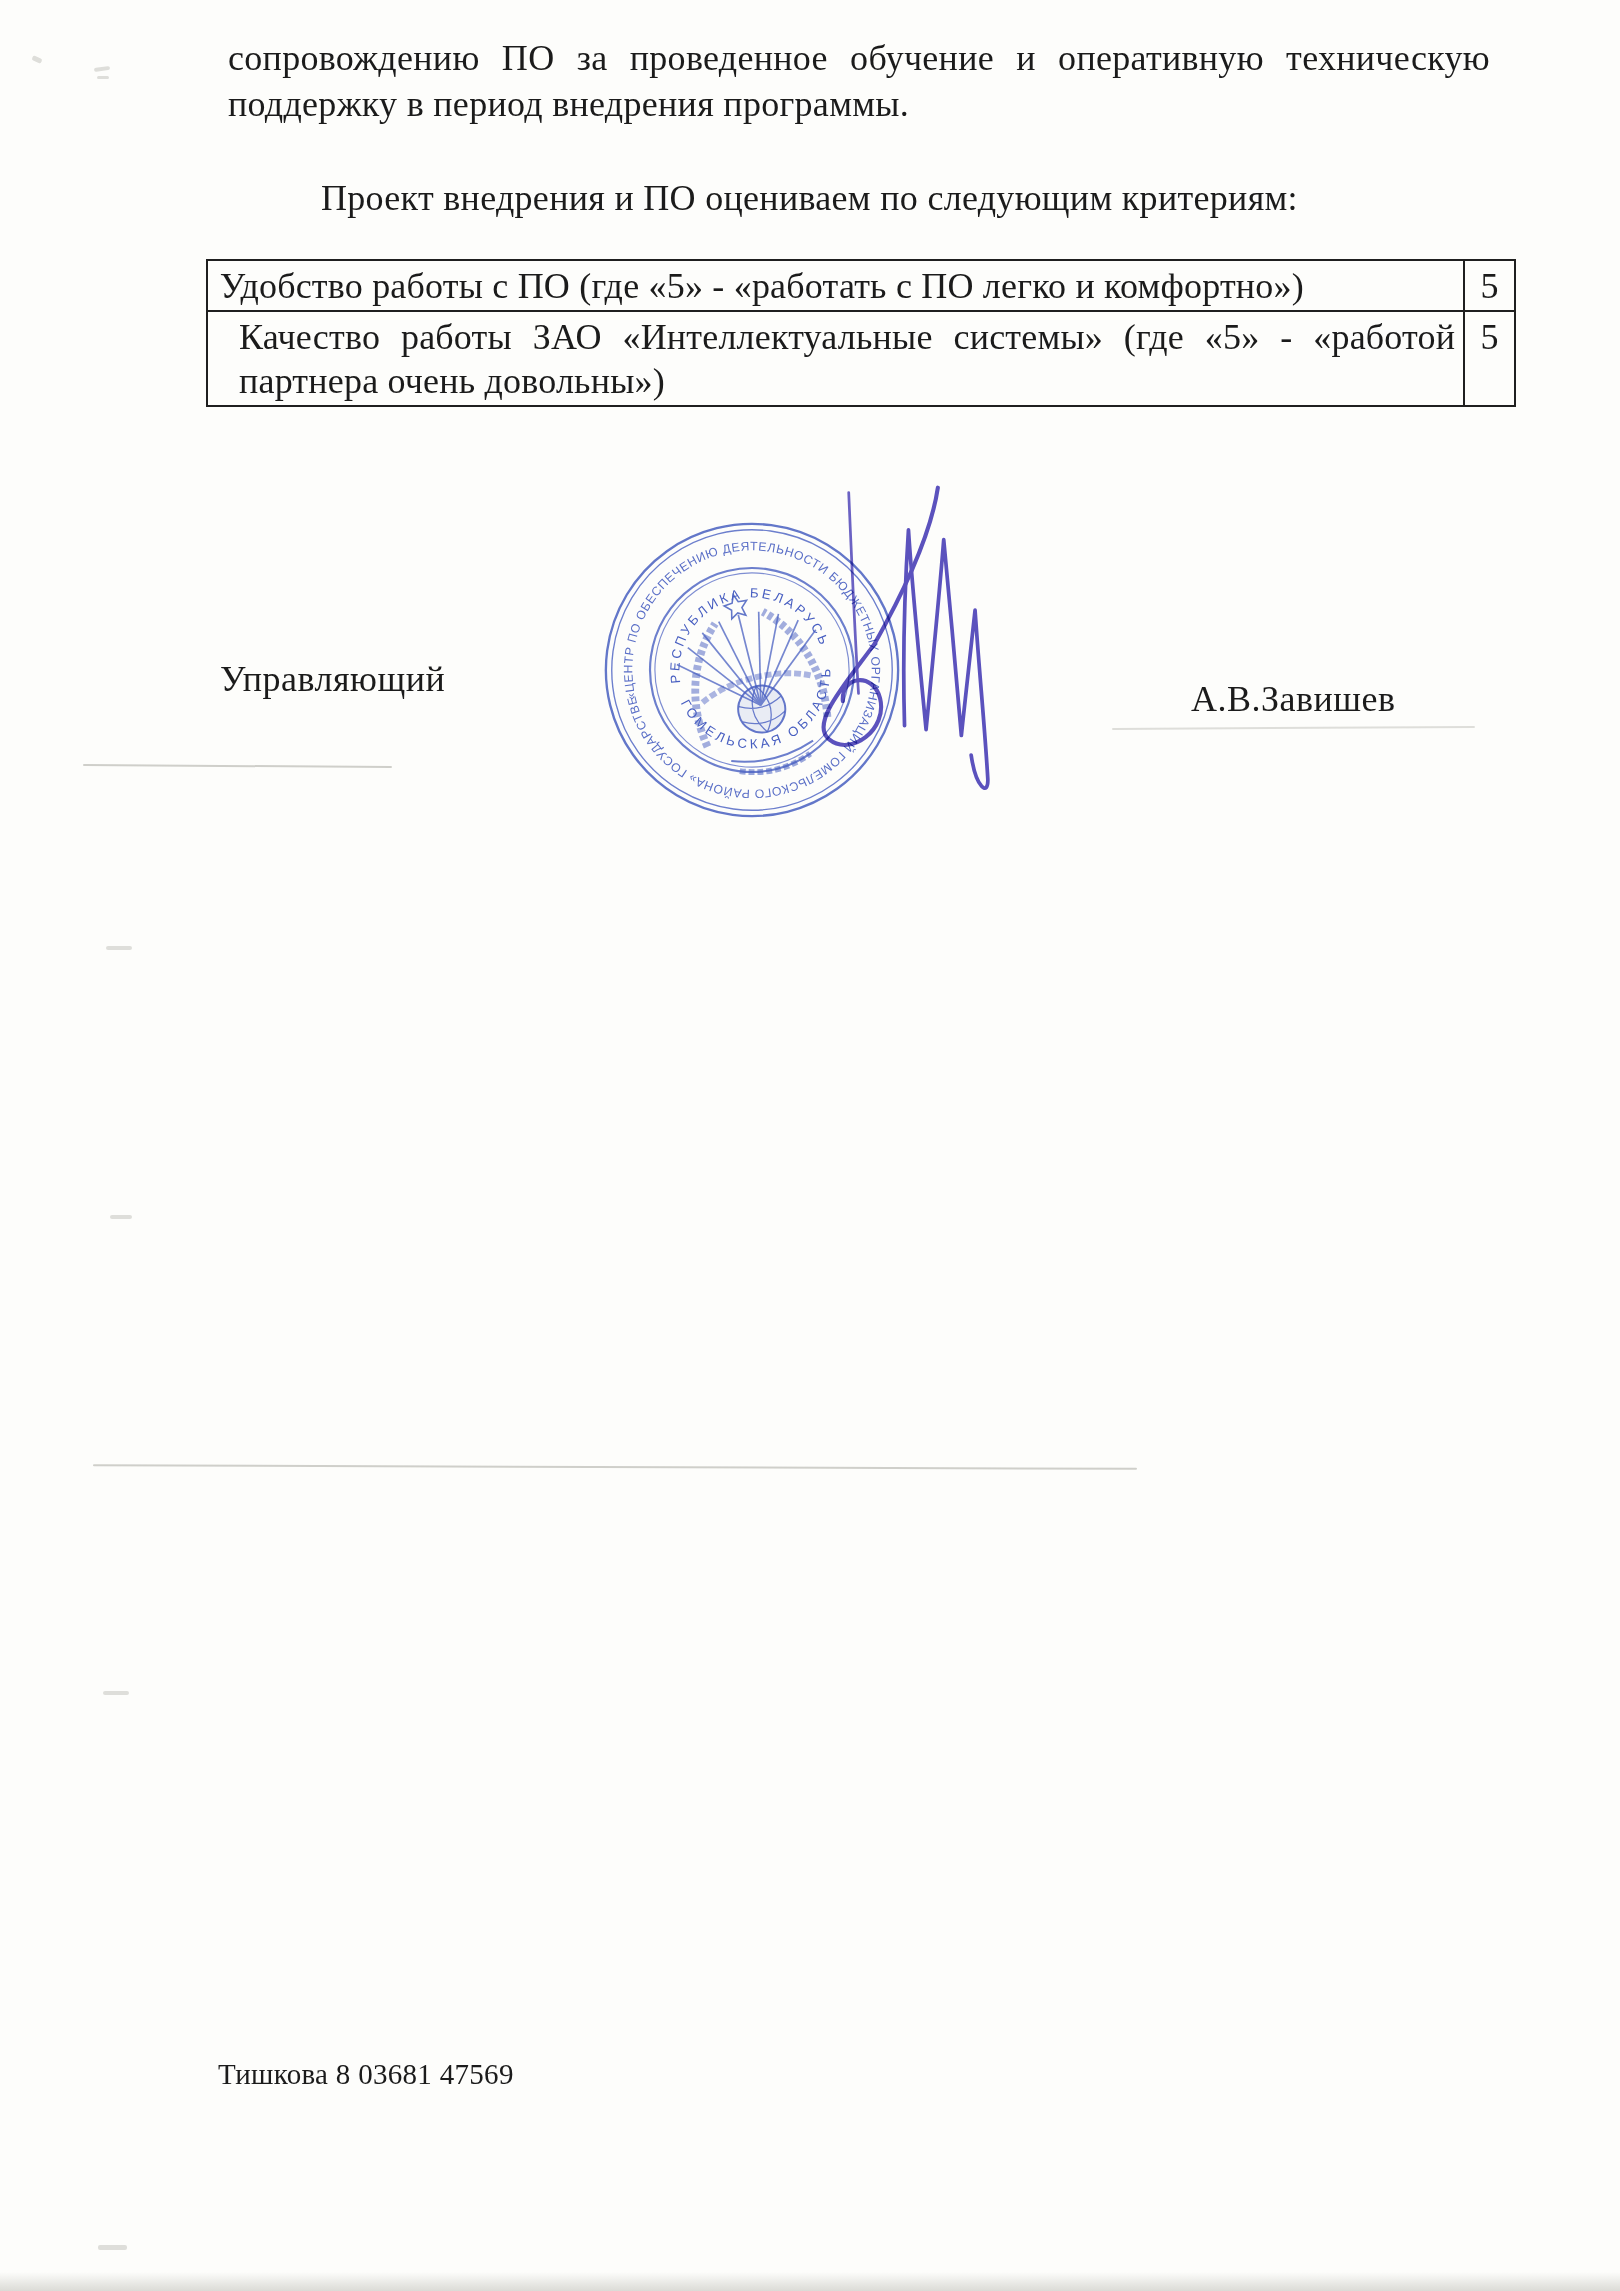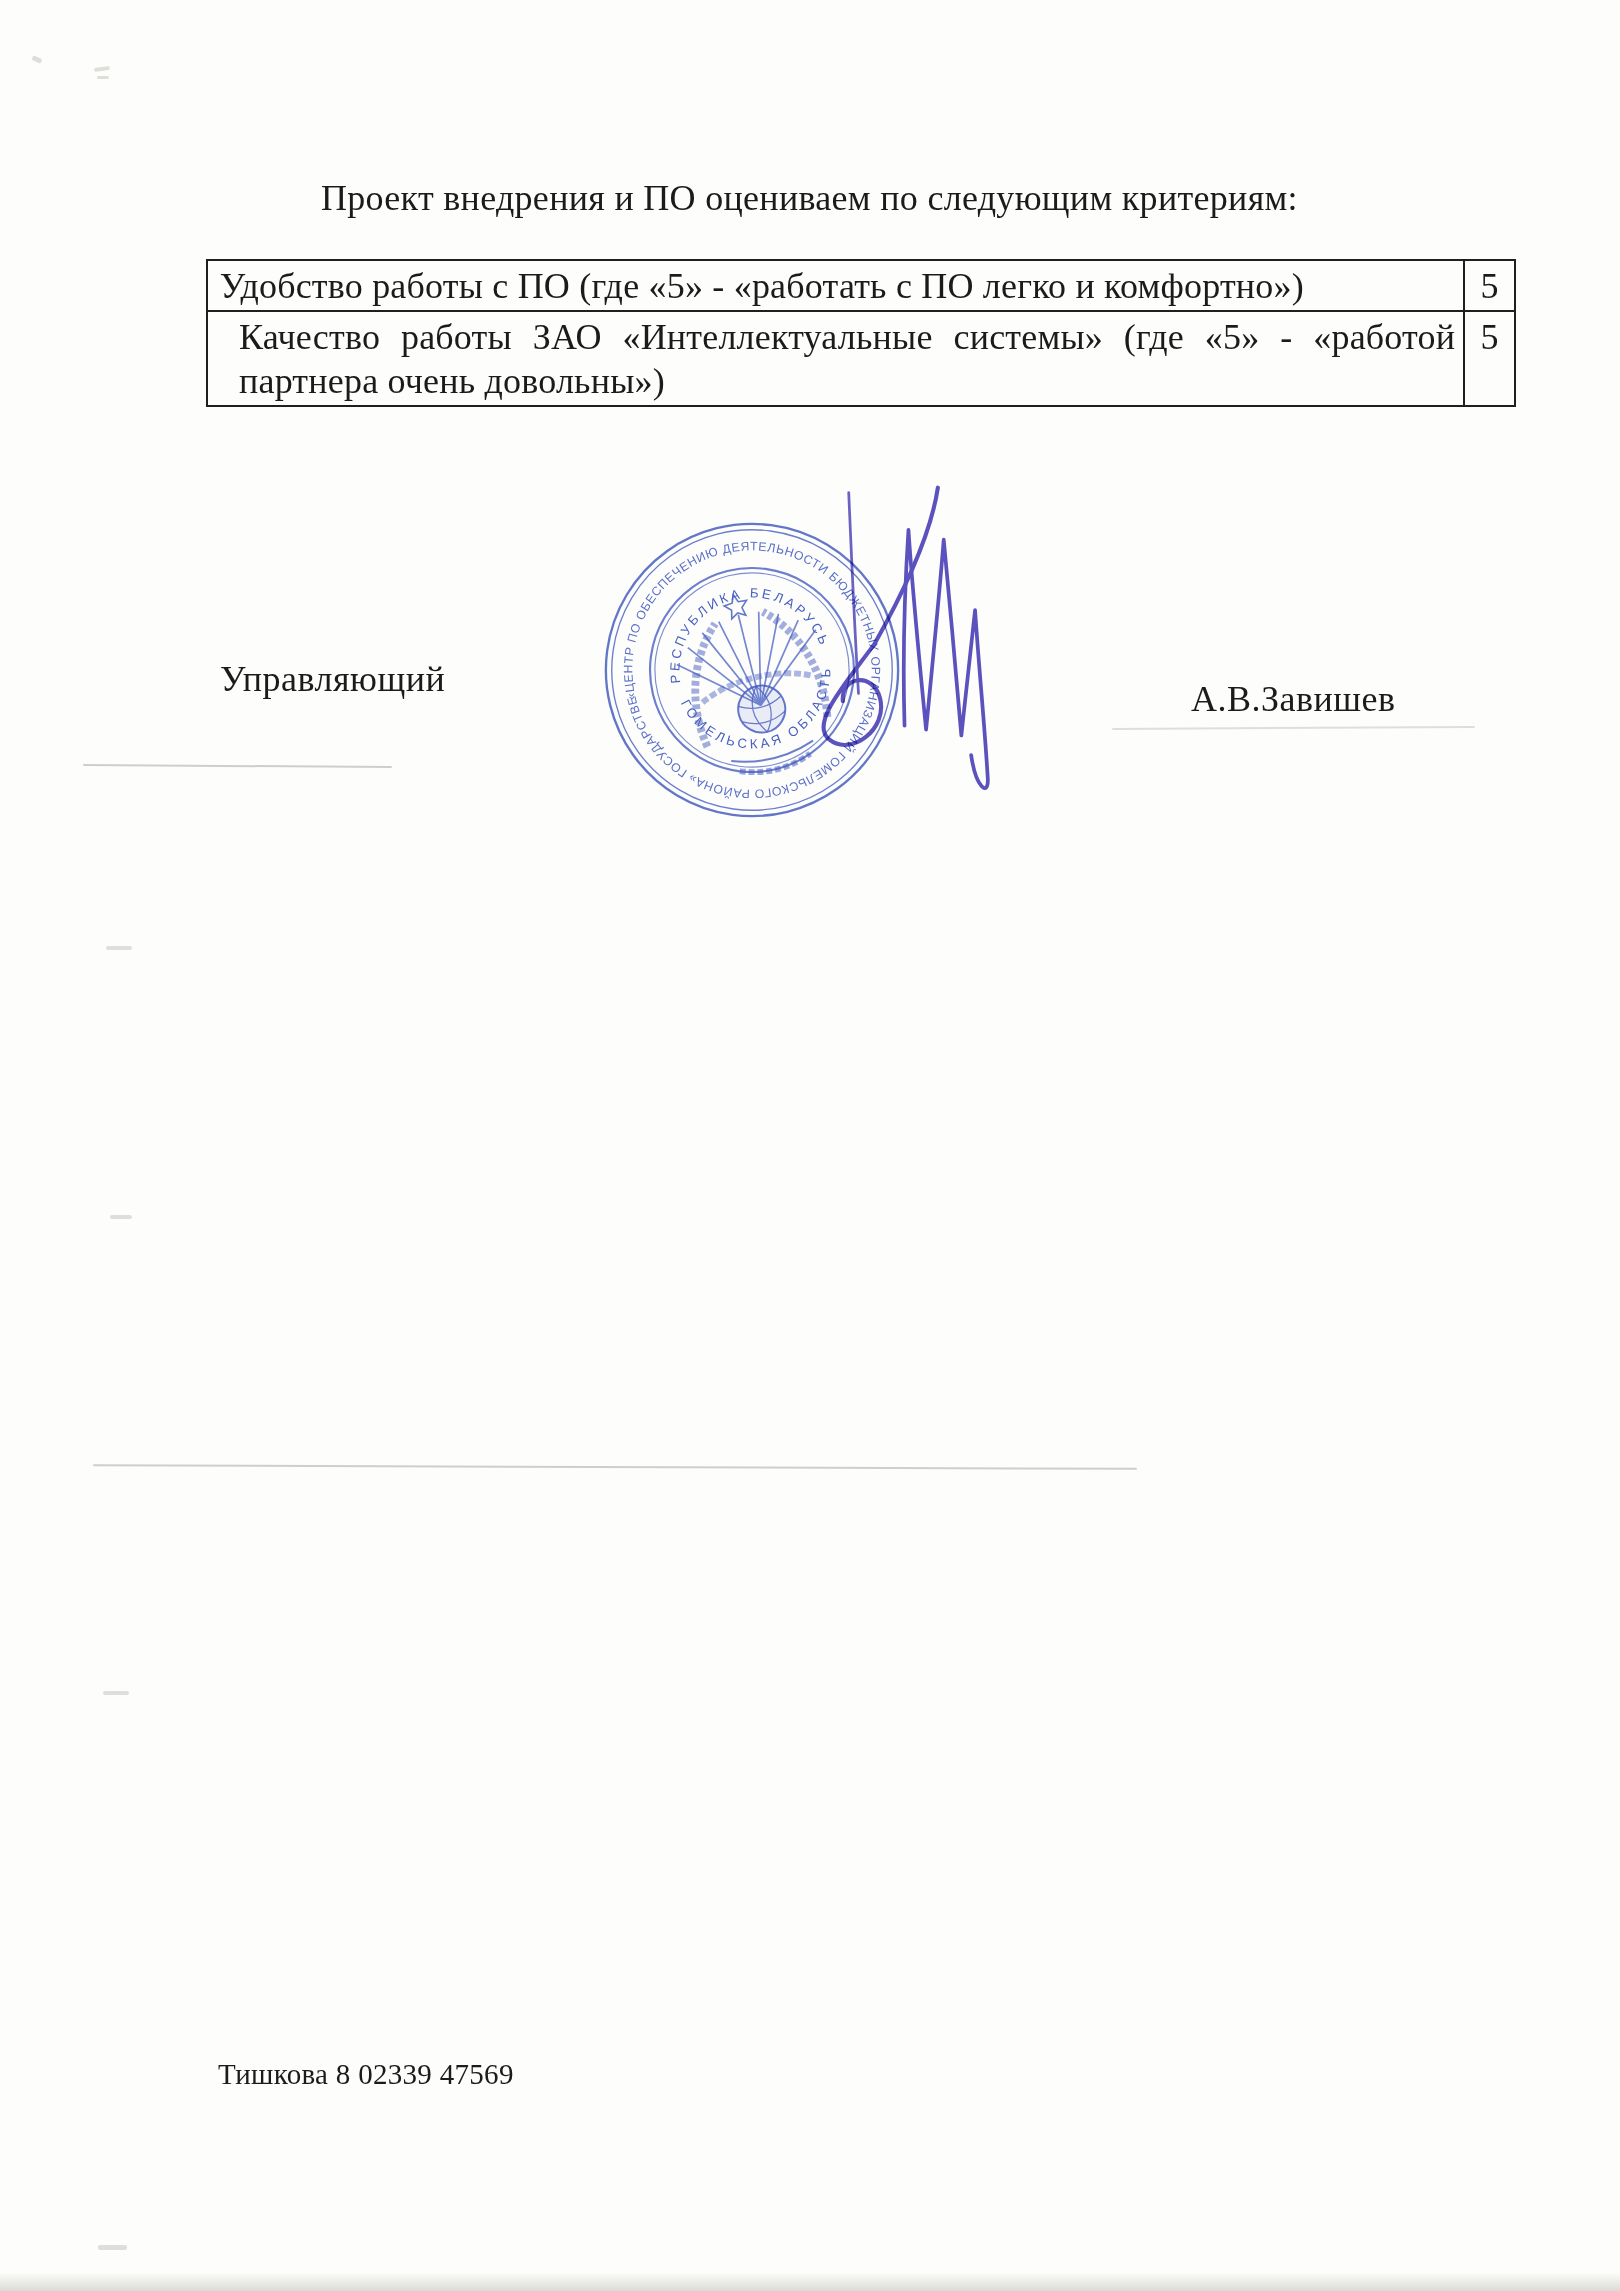--- a/index.html
+++ b/index.html
@@ -67,20 +67,21 @@
 </style>
 </head>
 <body>
 
 <div class="page">
 
   <div class="abs art f" style="left:32px;top:57px;width:9.8px;height:4.9px;transform:rotate(25deg);"></div>
   <div class="abs art f" style="left:94px;top:67px;width:15.7px;height:3.9px;transform:rotate(-8deg);"></div>
   <div class="abs art f" style="left:97px;top:76px;width:11.8px;height:2.9px;"></div>
 
+  <div class="abs para">сопровождению ПО за проведенное обучение и оперативную техническую поддержку в период внедрения программы.</div>
 
   <div class="abs intro">Проект внедрения и ПО оцениваем по следующим критериям:</div>
 
   <div class="abs tbl-wrap">
     <table class="crit">
       <tbody>
         <tr class="r2">
           <td>Удобство работы с ПО (где «5» - «работать с ПО легко и комфортно»)</td>
           <td class="score">5</td>
         </tr>
@@ -150,17 +151,17 @@
   </svg>
 
   <div class="abs art" style="left:83px;top:765px;width:309px;height:2px;transform:rotate(.4deg);"></div>
   <div class="abs art f" style="left:1112px;top:727px;width:363px;height:2px;transform:rotate(-.3deg);"></div>
   <div class="abs art" style="left:93px;top:1466px;width:1044px;height:2px;transform:rotate(.2deg);"></div>
   <div class="abs art f" style="left:106px;top:946px;width:25.5px;height:3.9px;"></div>
   <div class="abs art f" style="left:110px;top:1215px;width:21.6px;height:3.9px;"></div>
   <div class="abs art f" style="left:103px;top:1691px;width:25.5px;height:3.9px;"></div>
   <div class="abs art f" style="left:98px;top:2245px;width:29px;height:4.9px;"></div>
 
-  <div class="abs footer">Тишкова 8 02339 47569</div>
+  <div class="abs footer">Тишкова 8 03681 47569</div>
 
   <div class="abs edge-bottom"></div>
 </div>
 
 
 </body></html>

